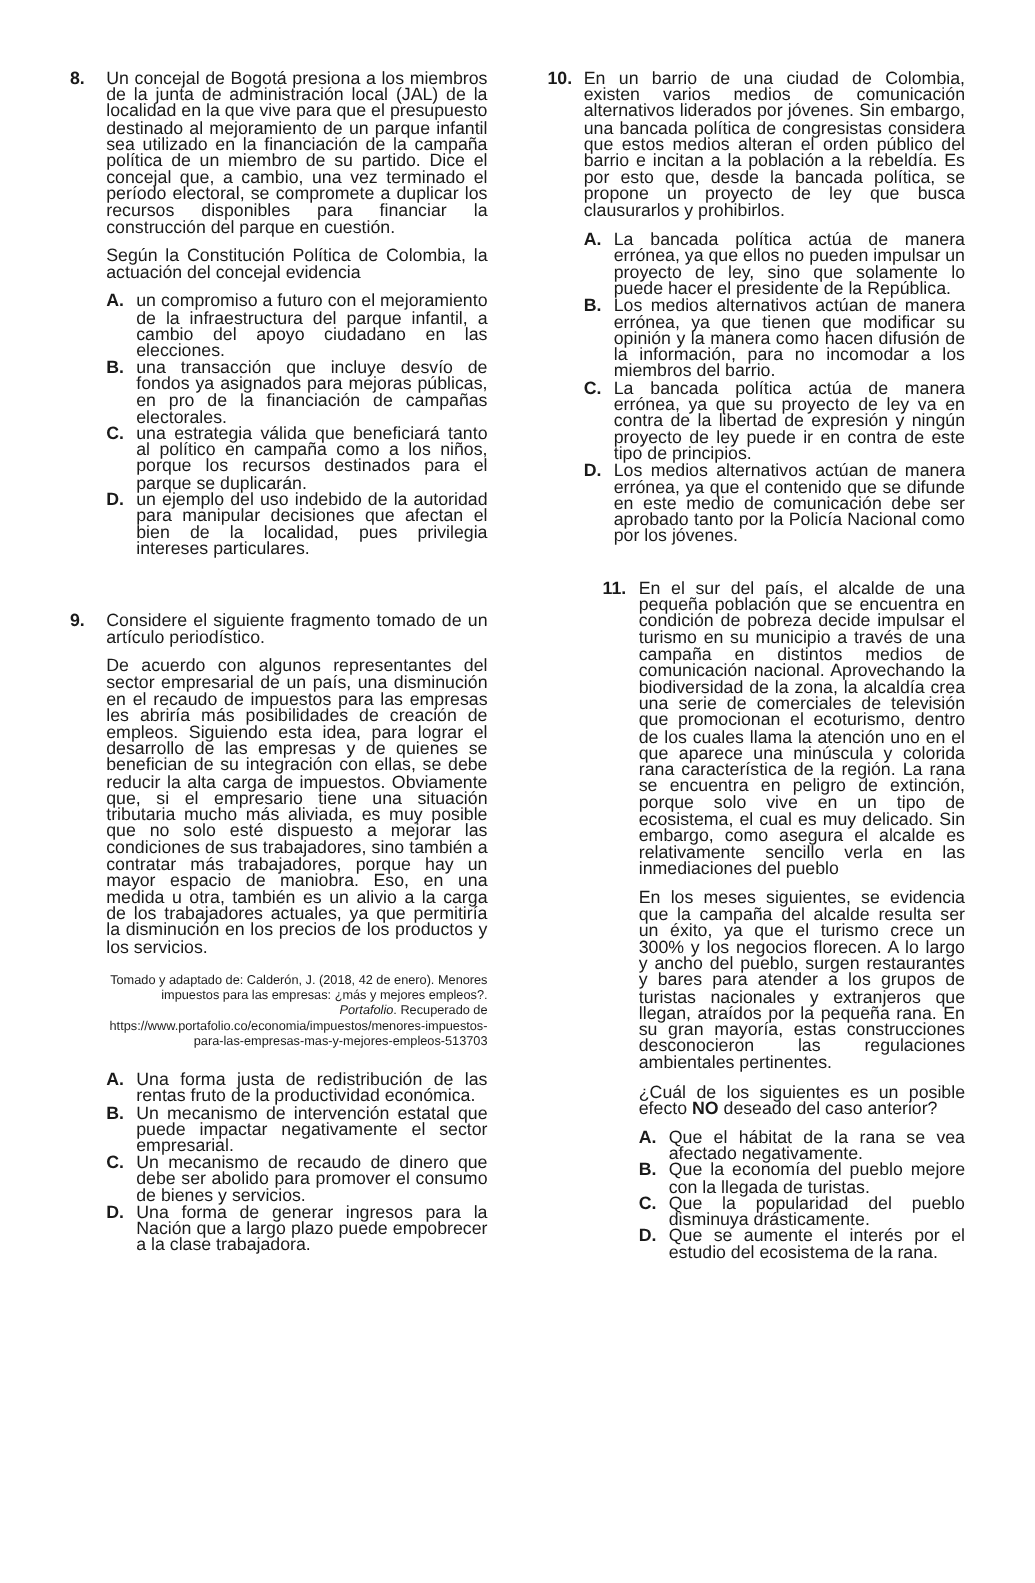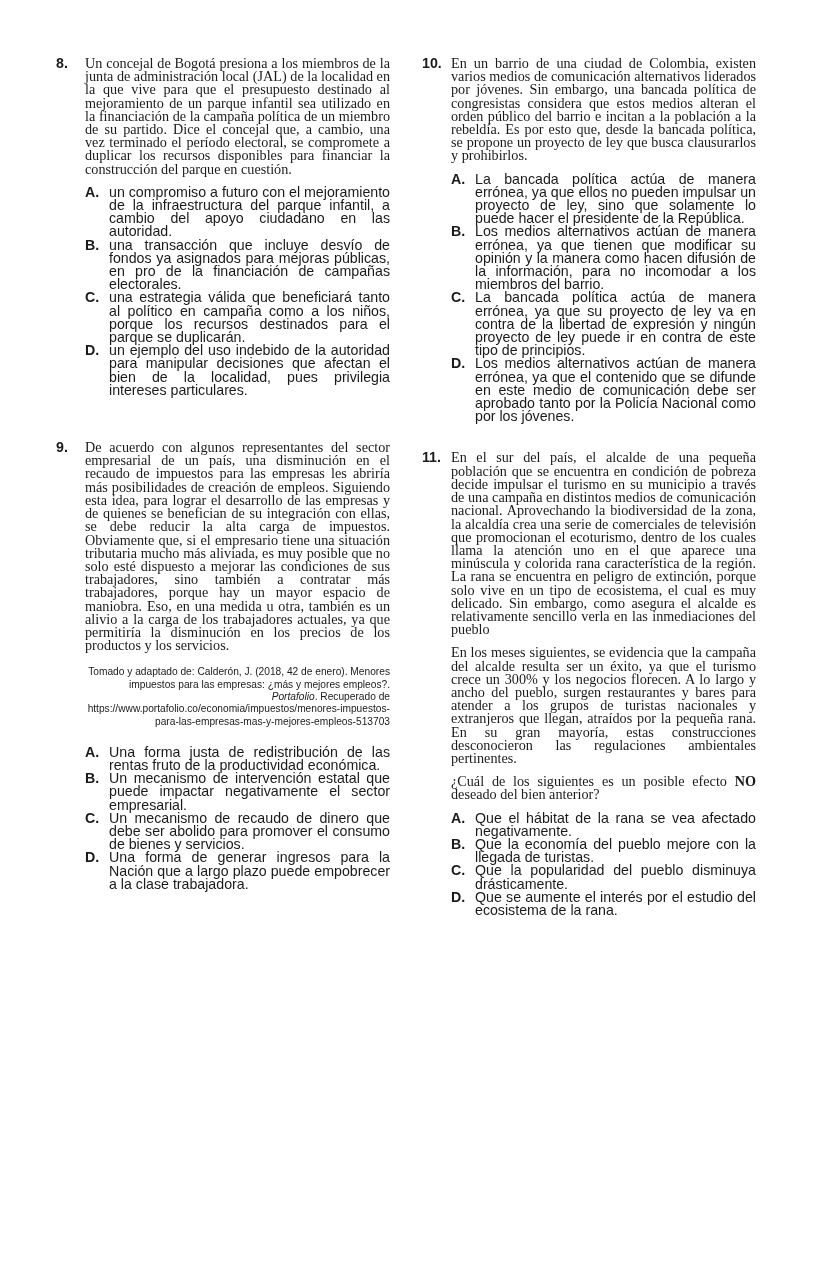--- a/index.html
+++ b/index.html
@@ -1,48 +1,50 @@
 <!DOCTYPE html>
 <html><head>
 <meta charset="utf-8">
 <style>
   html, body { margin: 0; padding: 0; background: #ffffff; }
   body { width: 828px; height: 1266px; position: relative; overflow: hidden;
          font-family: "Liberation Sans", sans-serif; color: #1a1a1a; }
   .col { position: absolute; top: 57px; }
   .col.left { left: 56px; width: 334px; }
-  .col.right { left: 422px; width: 334px; }
+  .col.right { left: 438px; width: 334px; }
   .q { position: relative; padding-left: 29px; }
   .qnum { position: absolute; left: 0; top: 0; font-weight: bold; font-size: 14.2px; line-height: 13.2px; }
-  p { margin: 0 0 10px 0; font-size: 14.2px; line-height: 13.2px; text-align: justify; font-family: Liberation Serif, serif; }
+  p { margin: 0 0 10px 0; font-size: 14.2px; line-height: 13.2px; text-align: justify; }
   .opts { margin: 0; padding: 0; list-style: none; }
   .opt { position: relative; padding-left: 24px; font-size: 14.2px; line-height: 13.2px; text-align: justify; }
   .opt .letter { position: absolute; left: 0; top: 0; font-weight: bold; }
   .cite { font-size: 10.2px; line-height: 12.3px; text-align: right; margin: 14px 0 18px 0; }
   .cite em { font-style: italic; }
   b { font-weight: bold; }
 </style>
 </head>
 <body>
 
 <div class="col left">
 
   <div class="q" style="margin-bottom:30px;">
     <span class="qnum">8.</span>
     <p>Un concejal de Bogotá presiona a los miembros de la junta de administración local (JAL) de la localidad en la que vive para que el presupuesto destinado al mejoramiento de un parque infantil sea utilizado en la financiación de la campaña política de un miembro de su partido. Dice el concejal que, a cambio, una vez terminado el período electoral, se compromete a duplicar los recursos disponibles para financiar la construcción del parque en cuestión.</p>
+    <p>Según la Constitución Política de Colombia, la actuación del concejal evidencia</p>
     <ul class="opts">
-      <li class="opt"><span class="letter">A.</span><span>un compromiso a futuro con el mejoramiento de la infraestructura del parque infantil, a cambio del apoyo ciudadano en las autoridad.</span></li>
+      <li class="opt"><span class="letter">A.</span><span>un compromiso a futuro con el mejoramiento de la infraestructura del parque infantil, a cambio del apoyo ciudadano en las elecciones.</span></li>
       <li class="opt"><span class="letter">B.</span><span>una transacción que incluye desvío de fondos ya asignados para mejoras públicas, en pro de la financiación de campañas electorales.</span></li>
       <li class="opt"><span class="letter">C.</span><span>una estrategia válida que beneficiará tanto al político en campaña como a los niños, porque los recursos destinados para el parque se duplicarán.</span></li>
       <li class="opt"><span class="letter">D.</span><span>un ejemplo del uso indebido de la autoridad para manipular decisiones que afectan el bien de la localidad, pues privilegia intereses particulares.</span></li>
     </ul>
   </div>
 
   <div class="q" style="margin-top:44px;">
     <span class="qnum">9.</span>
+    <p>Considere el siguiente fragmento tomado de un artículo periodístico.</p>
     <p>De acuerdo con algunos representantes del sector empresarial de un país, una disminución en el recaudo de impuestos para las empresas les abriría más posibilidades de creación de empleos. Siguiendo esta idea, para lograr el desarrollo de las empresas y de quienes se benefician de su integración con ellas, se debe reducir la alta carga de impuestos. Obviamente que, si el empresario tiene una situación tributaria mucho más aliviada, es muy posible que no solo esté dispuesto a mejorar las condiciones de sus trabajadores, sino también a contratar más trabajadores, porque hay un mayor espacio de maniobra. Eso, en una medida u otra, también es un alivio a la carga de los trabajadores actuales, ya que permitiría la disminución en los precios de los productos y los servicios.</p>
     <div class="cite"><span>Tomado y adaptado de: Calderón, J. (2018, 42 de enero). Menores impuestos para las empresas: ¿más y mejores empleos?. </span><em>Portafolio</em><span>. Recuperado de https://www.portafolio.co/economia/impuestos/menores-impuestos-para-las-empresas-mas-y-mejores-empleos-513703</span></div>
     <ul class="opts">
       <li class="opt"><span class="letter">A.</span><span>Una forma justa de redistribución de las rentas fruto de la productividad económica.</span></li>
       <li class="opt"><span class="letter">B.</span><span>Un mecanismo de intervención estatal que puede impactar negativamente el sector empresarial.</span></li>
       <li class="opt"><span class="letter">C.</span><span>Un mecanismo de recaudo de dinero que debe ser abolido para promover el consumo de bienes y servicios.</span></li>
       <li class="opt"><span class="letter">D.</span><span>Una forma de generar ingresos para la Nación que a largo plazo puede empobrecer a la clase trabajadora.</span></li>
     </ul>
   </div>
 </div>
@@ -53,25 +55,25 @@
     <span class="qnum">10.</span>
     <p>En un barrio de una ciudad de Colombia, existen varios medios de comunicación alternativos liderados por jóvenes. Sin embargo, una bancada política de congresistas considera que estos medios alteran el orden público del barrio e incitan a la población a la rebeldía. Es por esto que, desde la bancada política, se propone un proyecto de ley que busca clausurarlos y prohibirlos.</p>
     <ul class="opts">
       <li class="opt"><span class="letter">A.</span><span>La bancada política actúa de manera errónea, ya que ellos no pueden impulsar un proyecto de ley, sino que solamente lo puede hacer el presidente de la República.</span></li>
       <li class="opt"><span class="letter">B.</span><span>Los medios alternativos actúan de manera errónea, ya que tienen que modificar su opinión y la manera como hacen difusión de la información, para no incomodar a los miembros del barrio.</span></li>
       <li class="opt"><span class="letter">C.</span><span>La bancada política actúa de manera errónea, ya que su proyecto de ley va en contra de la libertad de expresión y ningún proyecto de ley puede ir en contra de este tipo de principios.</span></li>
       <li class="opt"><span class="letter">D.</span><span>Los medios alternativos actúan de manera errónea, ya que el contenido que se difunde en este medio de comunicación debe ser aprobado tanto por la Policía Nacional como por los jóvenes.</span></li>
     </ul>
   </div>
 
-  <div class="q" style="margin-top:28px;">
+  <div class="q" style="margin-top:28px;margin-left:44px;">
     <span class="qnum">11.</span>
     <p>En el sur del país, el alcalde de una pequeña población que se encuentra en condición de pobreza decide impulsar el turismo en su municipio a través de una campaña en distintos medios de comunicación nacional. Aprovechando la biodiversidad de la zona, la alcaldía crea una serie de comerciales de televisión que promocionan el ecoturismo, dentro de los cuales llama la atención uno en el que aparece una minúscula y colorida rana característica de la región. La rana se encuentra en peligro de extinción, porque solo vive en un tipo de ecosistema, el cual es muy delicado. Sin embargo, como asegura el alcalde es relativamente sencillo verla en las inmediaciones del pueblo</p>
     <p>En los meses siguientes, se evidencia que la campaña del alcalde resulta ser un éxito, ya que el turismo crece un 300% y los negocios florecen. A lo largo y ancho del pueblo, surgen restaurantes y bares para atender a los grupos de turistas nacionales y extranjeros que llegan, atraídos por la pequeña rana. En su gran mayoría, estas construcciones desconocieron las regulaciones ambientales pertinentes.</p>
-    <p><span>¿Cuál de los siguientes es un posible efecto </span><b>NO</b><span> deseado del bien anterior?</span></p>
+    <p><span>¿Cuál de los siguientes es un posible efecto </span><b>NO</b><span> deseado del caso anterior?</span></p>
     <ul class="opts">
       <li class="opt"><span class="letter">A.</span><span>Que el hábitat de la rana se vea afectado negativamente.</span></li>
       <li class="opt"><span class="letter">B.</span><span>Que la economía del pueblo mejore con la llegada de turistas.</span></li>
       <li class="opt"><span class="letter">C.</span><span>Que la popularidad del pueblo disminuya drásticamente.</span></li>
       <li class="opt"><span class="letter">D.</span><span>Que se aumente el interés por el estudio del ecosistema de la rana.</span></li>
     </ul>
   </div>
 </div>
 
 </body></html>

